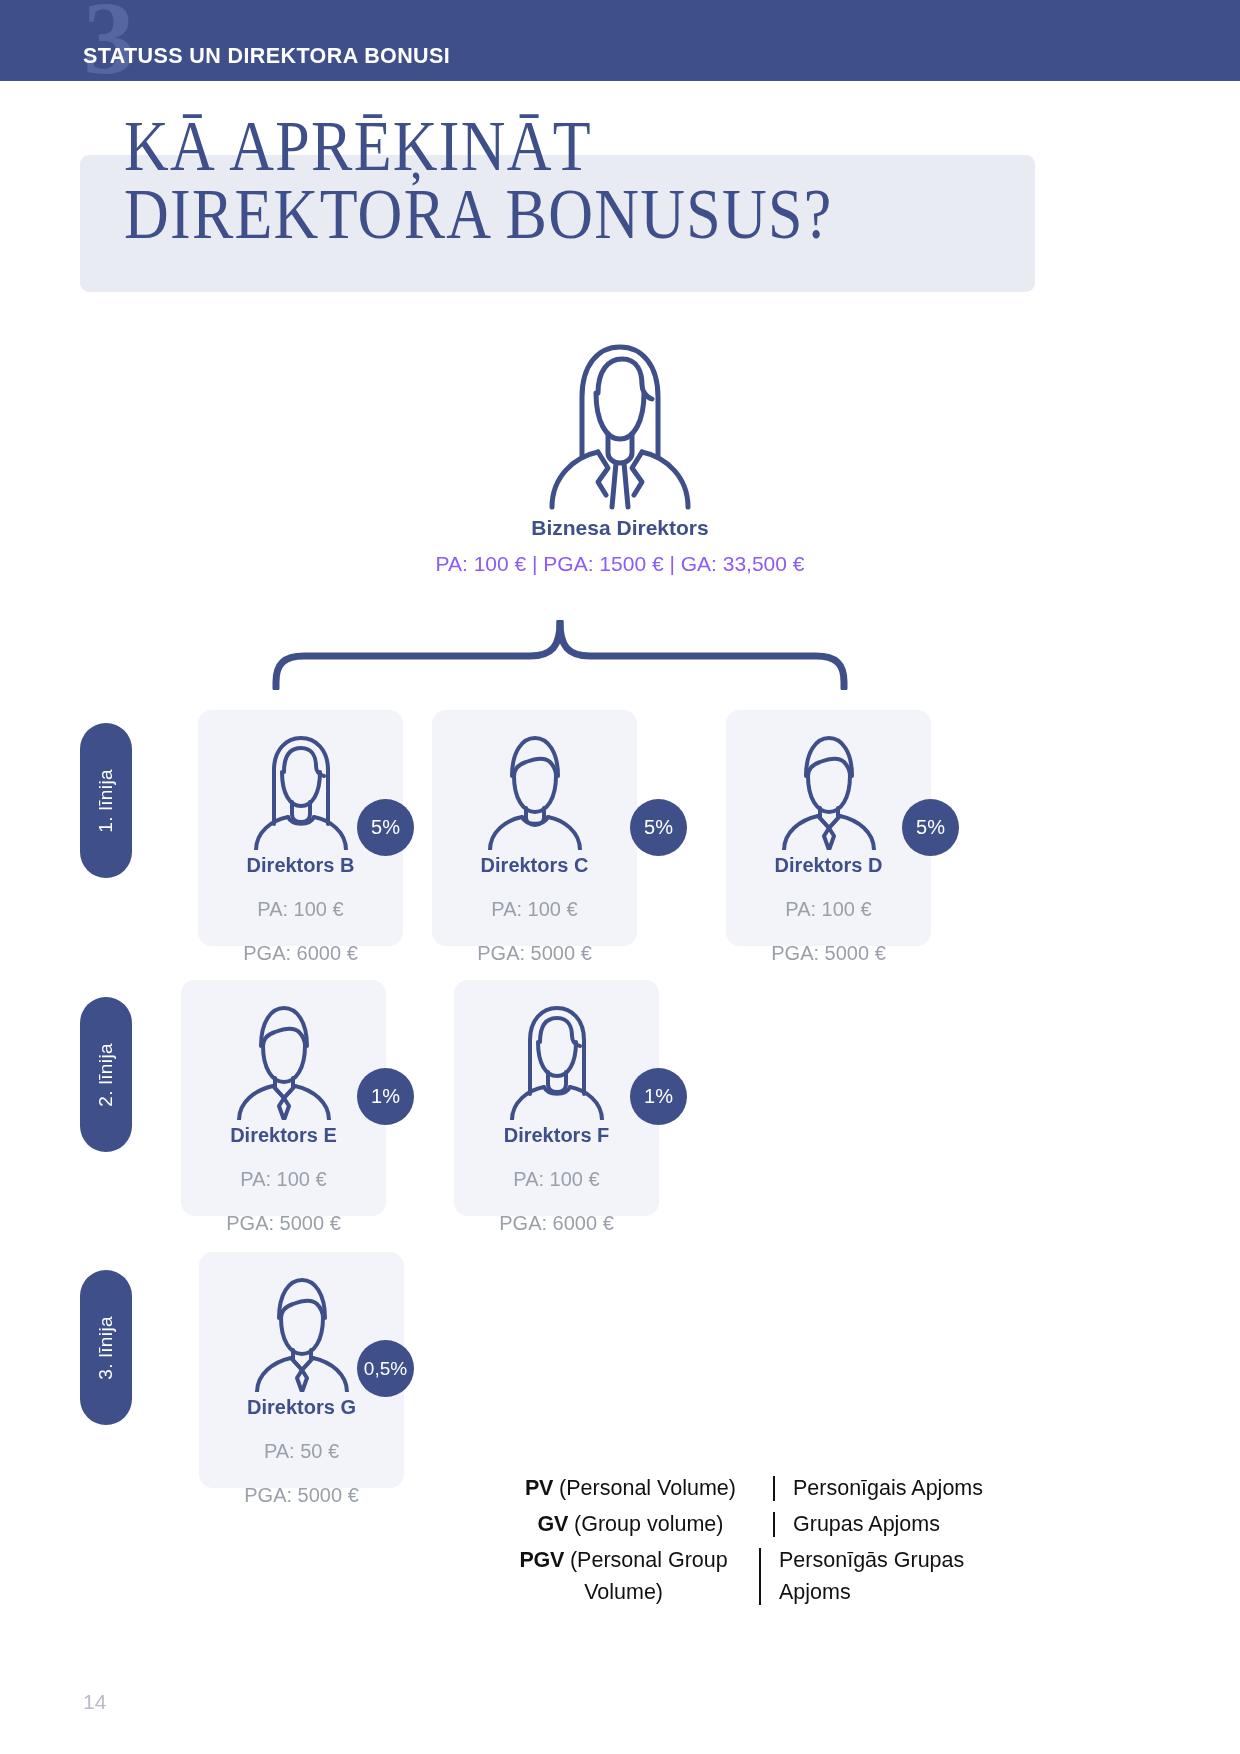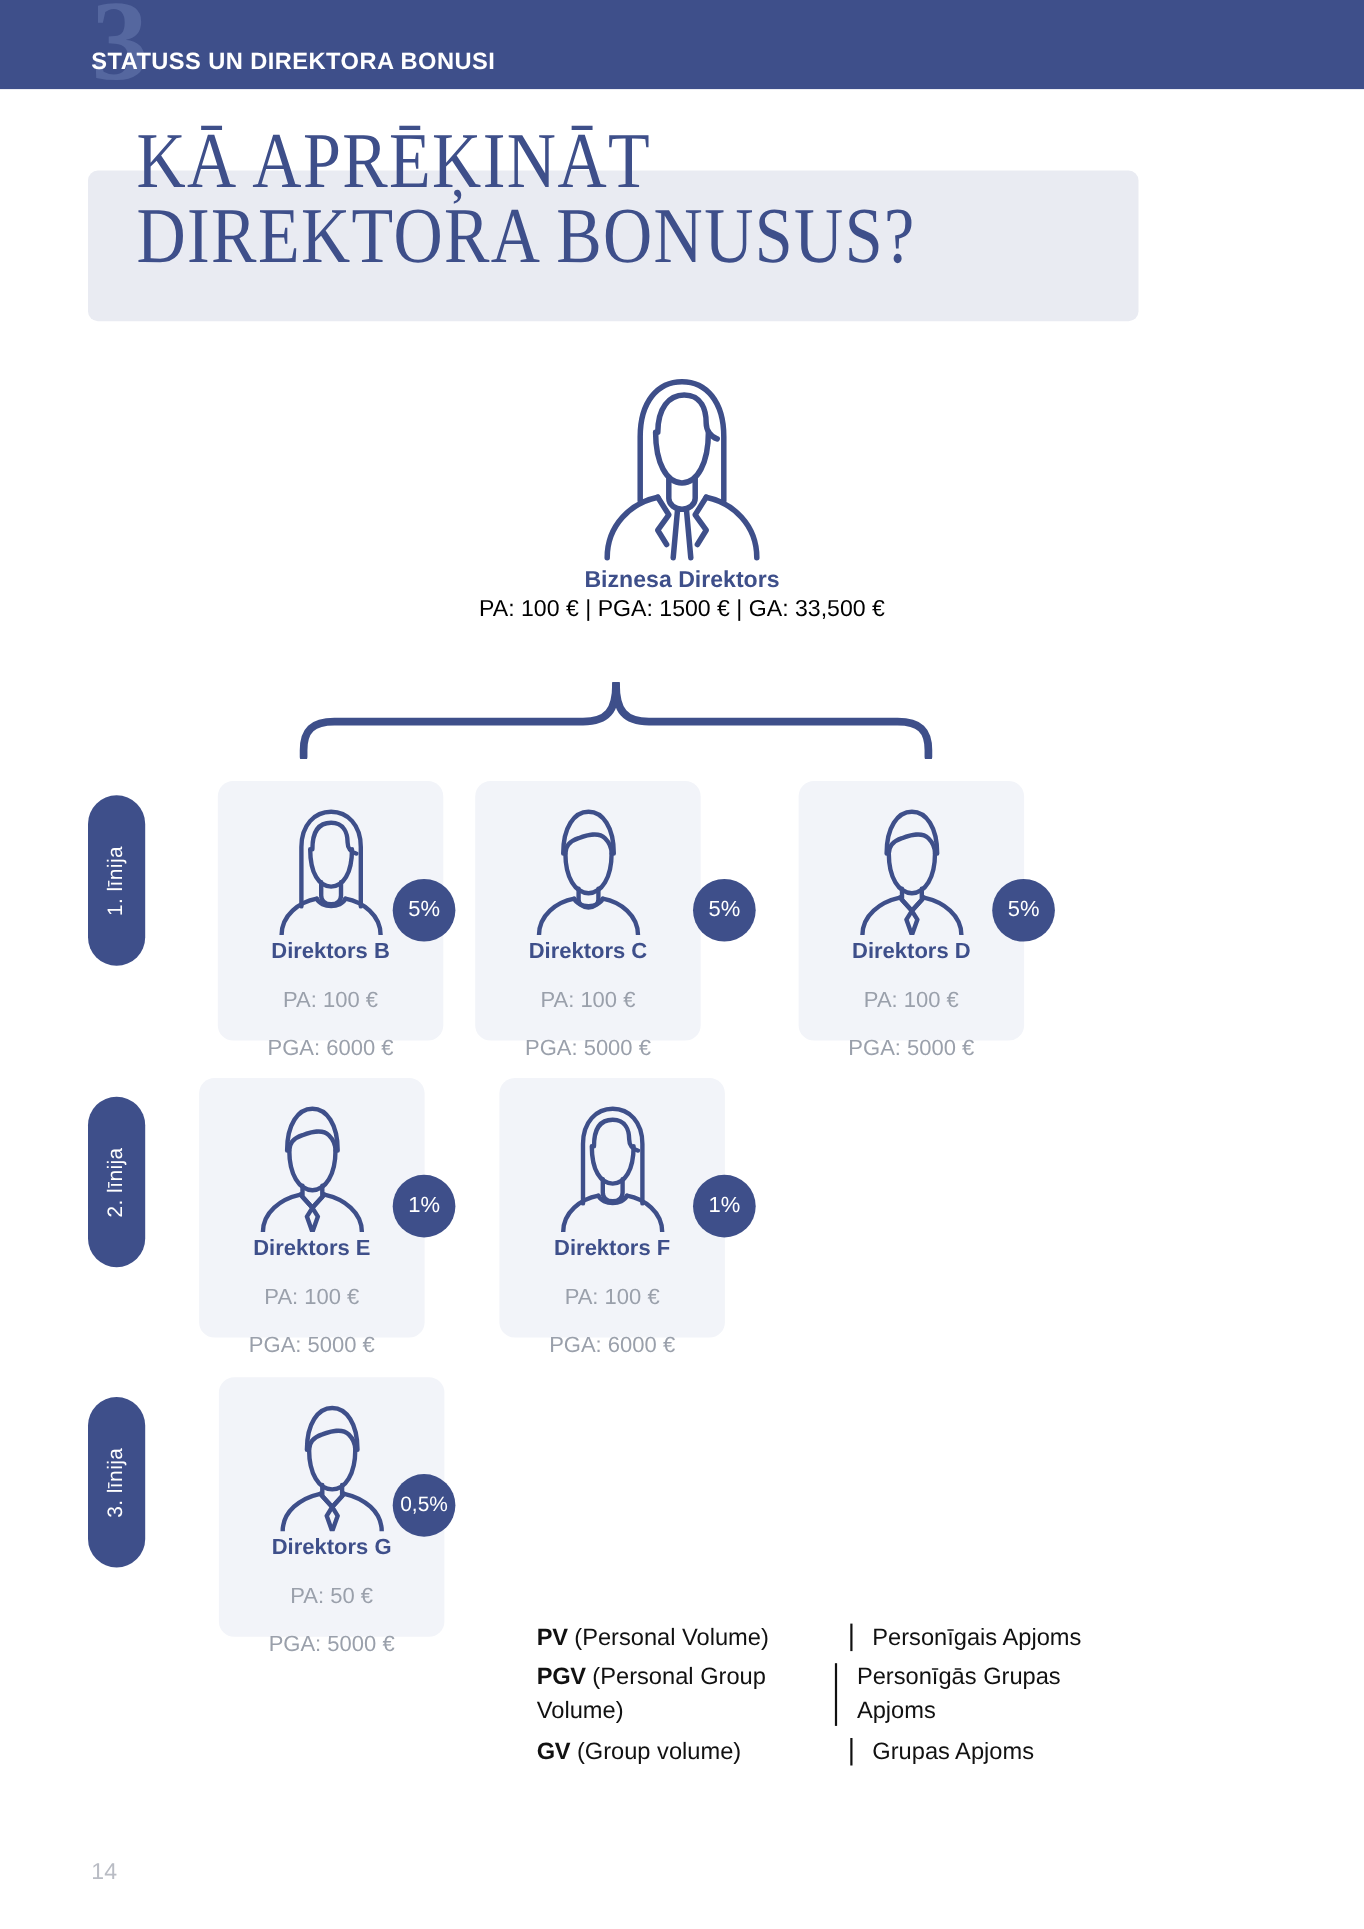--- a/index.html
+++ b/index.html
@@ -53,22 +53,22 @@
   .root-node {
     position: absolute; left: 0; top: 335px; width: 1240px;
     text-align: center;
   }
   .root-icon { display:block; margin: 0 auto; }
   .root-name {
     margin-top: 6px;
     font-size: 21px; font-weight: 700; color: #3e4f8a;
   }
   .root-stats {
-    margin-top: 2px;
-    font-size: 21px; font-weight: 400; color: #000000;
+    margin-top: 12px;
+    font-size: 21px; font-weight: 400; color: #8b5cf6;
   }
 
   
   .connector { position: absolute; left: 270px; top: 620px; }
 
   
   .line-pill {
     position: absolute; width: 52px;
     background: #3e4f8a; border-radius: 26px;
     color: #fff; font-size: 19px; font-weight: 400;
@@ -107,21 +107,21 @@
   
   .legend {
     position: absolute; left: 488px; top: 1473px;
     width: 540px;
     color: #111;
     font-size: 21.5px;
     line-height: 1.45;
   }
   .legend-row { display: flex; align-items: flex-start; margin-bottom: 5px; }
   .legend-left {
-    width: 285px; text-align: left; 
+    width: 285px; text-align: center; 
   }
   .legend-abbr { font-weight: 800; letter-spacing: -0.3px; }
   .legend-full { font-weight: 400; }
   .legend-sep { width: 2px; background: #111; align-self: stretch; margin: 3px 0; }
   .legend-right { padding-left: 18px; font-weight: 400; }
 
   
   .page-num {
     position: absolute; left: 83px; top: 1690px;
     font-size: 21px; color: #b9bcc4;
@@ -302,31 +302,31 @@
     <div class="legend-row">
       <div class="legend-left">
         <span class="legend-abbr">PV</span>
         <span class="legend-full">(Personal Volume)</span>
       </div>
       <div class="legend-sep"></div>
       <div class="legend-right">Personīgais Apjoms</div>
     </div>
     <div class="legend-row">
       <div class="legend-left">
+        <span class="legend-abbr">GV</span>
+        <span class="legend-full">(Group volume)</span>
+      </div>
+      <div class="legend-sep"></div>
+      <div class="legend-right">Grupas Apjoms</div>
+    </div>
+    <div class="legend-row">
+      <div class="legend-left">
         <span class="legend-abbr">PGV</span>
         <span class="legend-full">(Personal Group Volume)</span>
       </div>
       <div class="legend-sep"></div>
       <div class="legend-right">Personīgās Grupas Apjoms</div>
     </div>
-    <div class="legend-row">
-      <div class="legend-left">
-        <span class="legend-abbr">GV</span>
-        <span class="legend-full">(Group volume)</span>
-      </div>
-      <div class="legend-sep"></div>
-      <div class="legend-right">Grupas Apjoms</div>
-    </div>
   </div>
 
   <div class="page-num">14</div>
 
 </div>
 
 </body></html>

